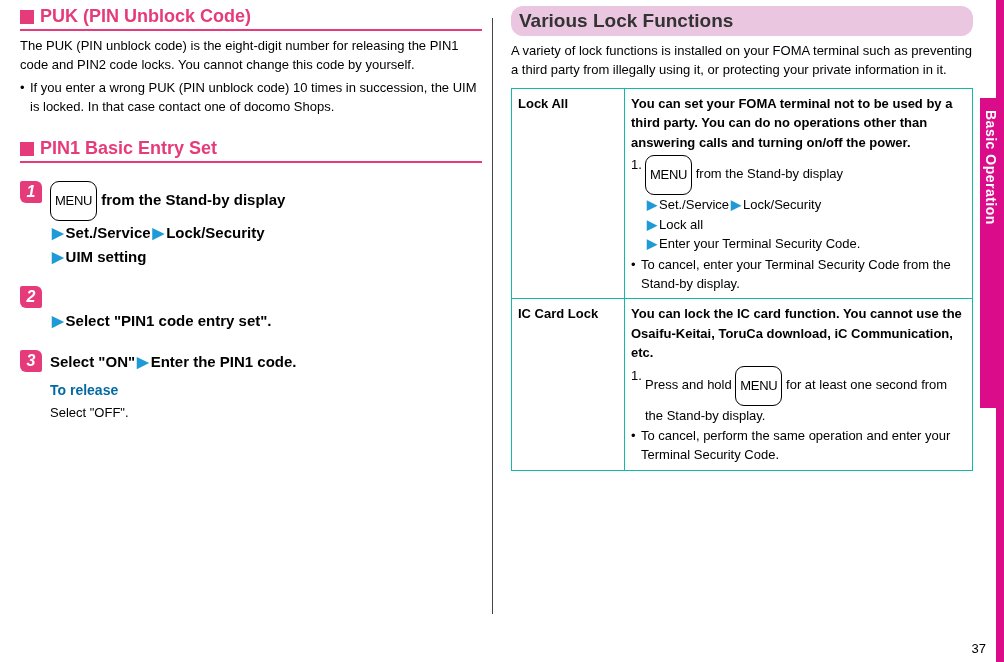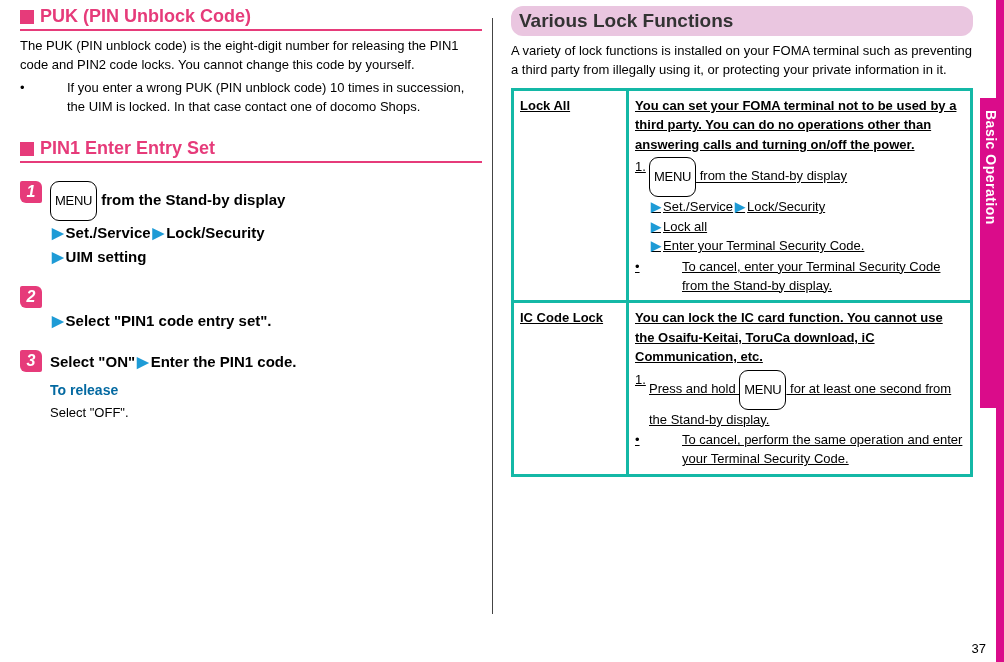--- a/index.html
+++ b/index.html
@@ -65,21 +65,20 @@
     display: flex;
     margin-top: 4px;
     line-height: 1.45;
   }
   .bullet .dot {
     width: 10px;
     flex-shrink: 0;
   }
   .bullet .btext {
     flex: 1;
-    margin-left: 37px;
   }
   .step {
     display: flex;
     margin-top: 18px;
   }
   .step-num {
     width: 22px;
     height: 22px;
     background: #e63b7a;
     color: #fff;
@@ -134,25 +133,24 @@
     padding: 4px 8px;
     border-radius: 12px;
     margin: 0;
   }
   .lock-table {
     border-collapse: collapse;
     width: 100%;
     margin-top: 8px;
   }
   .lock-table td {
-    border: 3px solid #14b8a6;
+    border: 1px solid #14b8a6;
     vertical-align: top;
     padding: 5px 6px;
     line-height: 1.5;
-    text-decoration: underline;
   }
   .lock-table td.label {
     width: 100px;
     font-weight: bold;
     white-space: nowrap;
   }
   .lock-table td .bold {
     font-weight: bold;
   }
   .lock-table .row-step {
@@ -207,21 +205,21 @@
     <h2 class="h-puk">
       <span>PUK (PIN Unblock Code)</span>
     </h2>
     <div class="bold-intro">The PUK (PIN unblock code) is the eight-digit number for releasing the PIN1 code and PIN2 code locks. You cannot change this code by yourself.</div>
     <div class="bullet">
       <div class="dot">•</div>
       <div class="btext">If you enter a wrong PUK (PIN unblock code) 10 times in succession, the UIM is locked. In that case contact one of docomo Shops.</div>
     </div>
 
     <h2 class="h-pin1" style="margin-top:22px;">
-      <span>PIN1 Enter Entry Set</span>
+      <span>PIN1 Basic Entry Set</span>
     </h2>
 
     <div class="step">
       <div class="step-num">1</div>
       <div class="step-body">
         <span class="menu-key">MENU</span><span> from the Stand-by display</span><br>
         <span class="tri">▶</span><span>Set./Service</span><span class="tri">▶</span><span>Lock/Security</span><br>
         <span class="tri">▶</span><span>UIM setting</span>
       </div>
     </div>
@@ -265,21 +263,21 @@
               <span class="tri">▶</span><span>Enter your Terminal Security Code.</span>
             </div>
           </div>
           <div class="bullet" style="margin-top:2px;">
             <div class="dot">•</div>
             <div class="btext">To cancel, enter your Terminal Security Code from the Stand-by display.</div>
           </div>
         </td>
       </tr>
       <tr>
-        <td class="label">IC Code Lock</td>
+        <td class="label">IC Card Lock</td>
         <td>
           <div class="bold">You can lock the IC card function. You cannot use the Osaifu-Keitai, ToruCa download, iC Communication, etc.</div>
           <div class="row-step">
             <div class="n">1.</div>
             <div class="txt">
               <span>Press and hold </span><span class="menu-key">MENU</span><span> for at least one second from the Stand-by display.</span>
             </div>
           </div>
           <div class="bullet" style="margin-top:2px;">
             <div class="dot">•</div>

